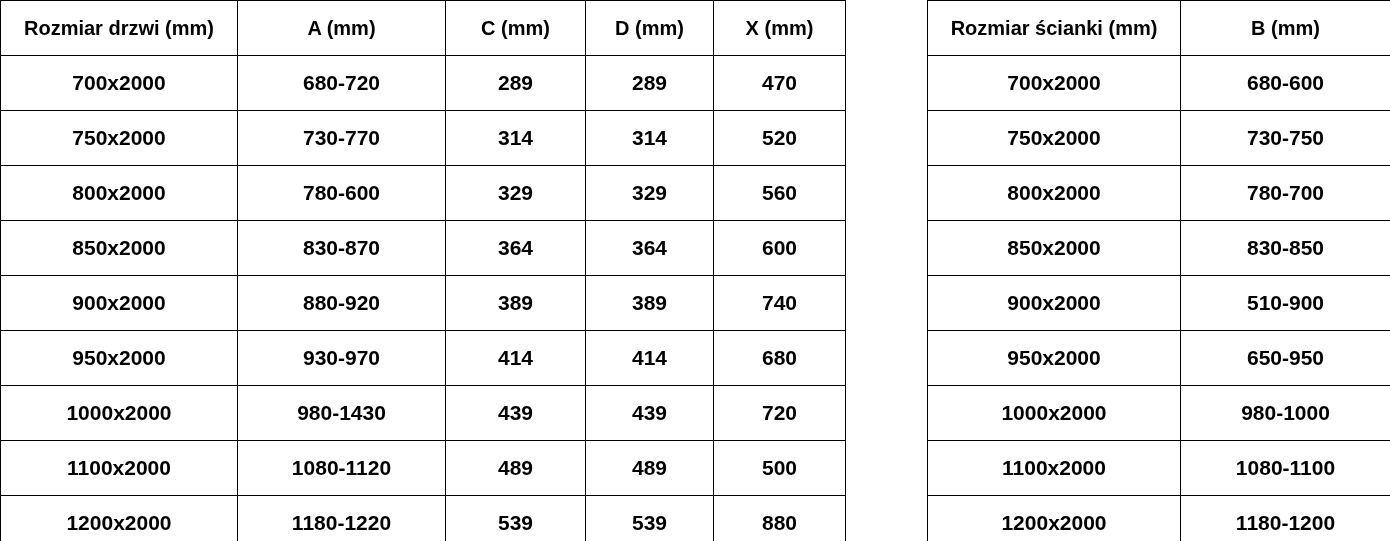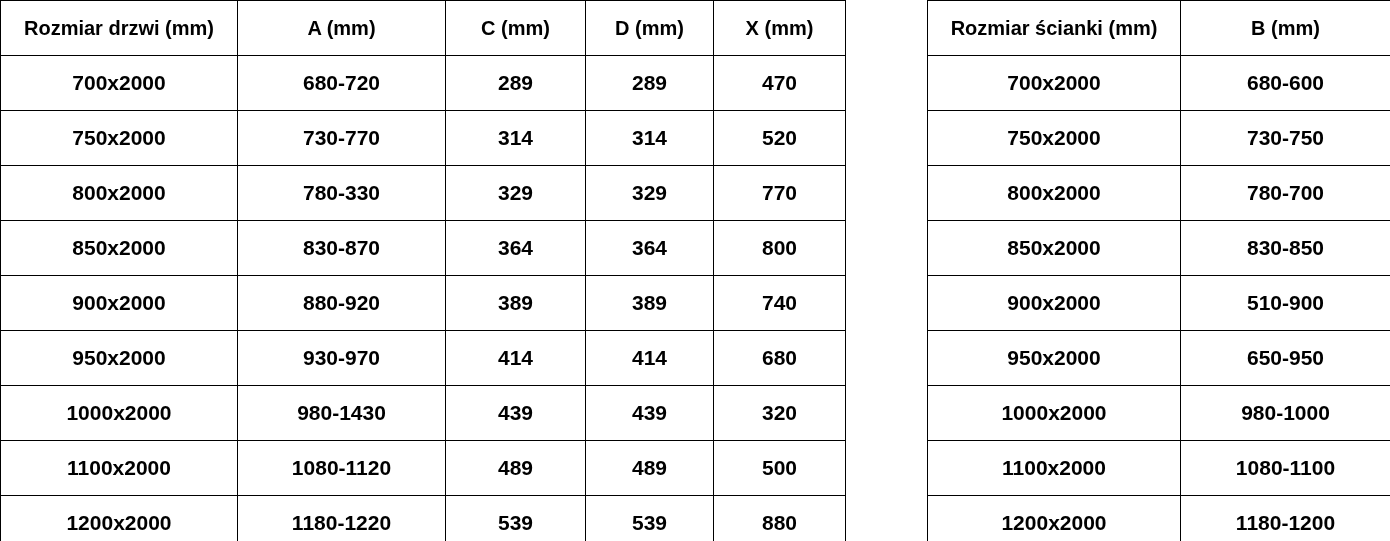--- a/index.html
+++ b/index.html
@@ -99,52 +99,52 @@
         </tr>
         <tr>
           <td>750x2000</td>
           <td>730-770</td>
           <td>314</td>
           <td>314</td>
           <td>520</td>
         </tr>
         <tr>
           <td>800x2000</td>
-          <td>780-330</td>
+          <td>780-600</td>
           <td>329</td>
           <td>329</td>
-          <td>770</td>
+          <td>560</td>
         </tr>
         <tr>
           <td>850x2000</td>
           <td>830-870</td>
           <td>364</td>
           <td>364</td>
-          <td>800</td>
+          <td>600</td>
         </tr>
         <tr>
           <td>900x2000</td>
           <td>880-920</td>
           <td>389</td>
           <td>389</td>
           <td>740</td>
         </tr>
         <tr>
           <td>950x2000</td>
           <td>930-970</td>
           <td>414</td>
           <td>414</td>
           <td>680</td>
         </tr>
         <tr>
           <td>1000x2000</td>
           <td>980-1430</td>
           <td>439</td>
           <td>439</td>
-          <td>320</td>
+          <td>720</td>
         </tr>
         <tr>
           <td>1100x2000</td>
           <td>1080-1120</td>
           <td>489</td>
           <td>489</td>
           <td>500</td>
         </tr>
         <tr>
           <td>1200x2000</td>

